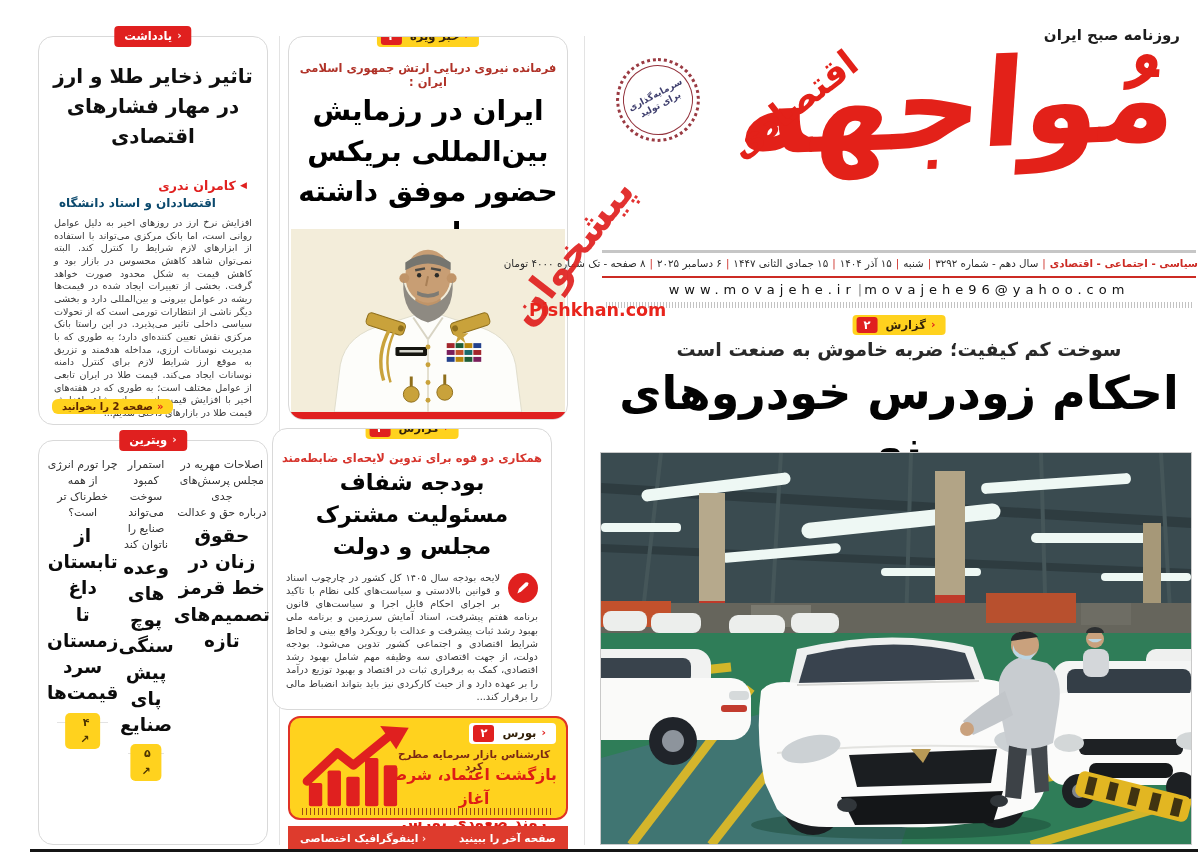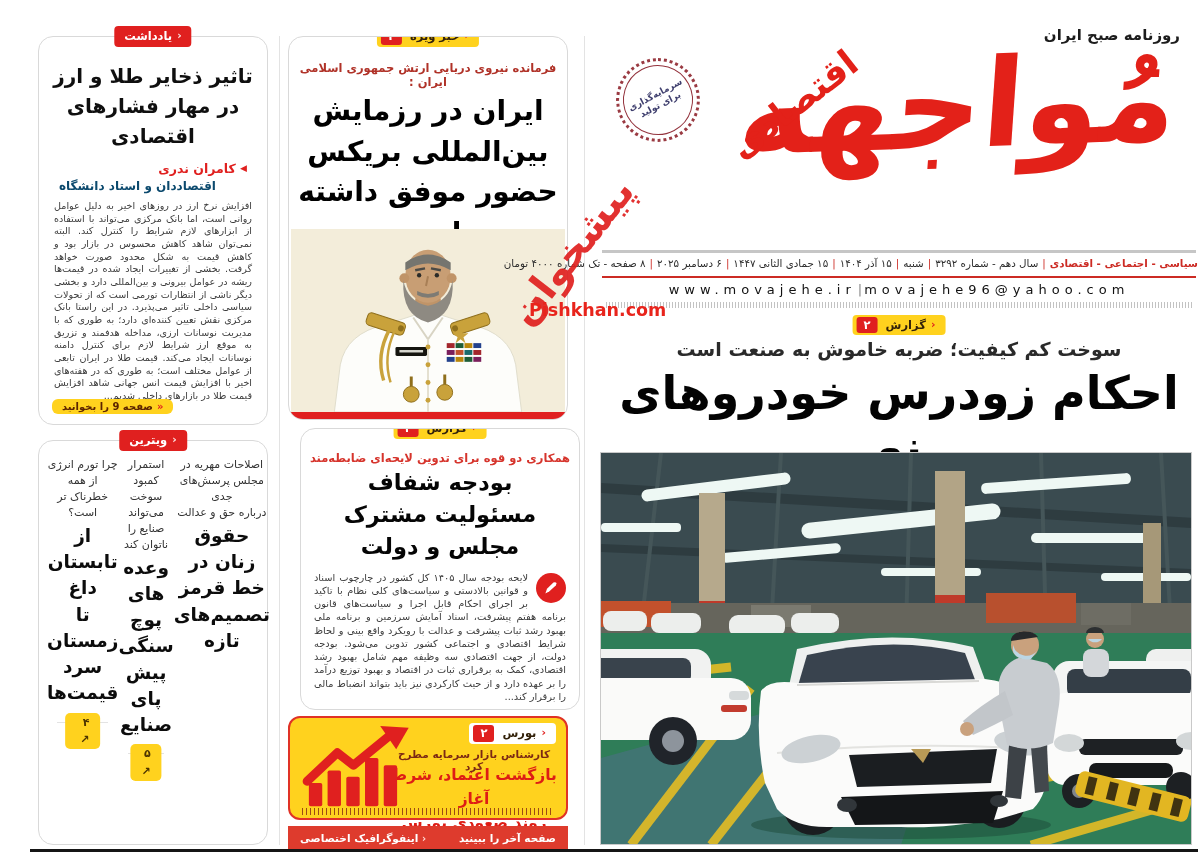--- a/index.html
+++ b/index.html
@@ -39,21 +39,21 @@
   .tag-row .line { position:absolute; left:10px; right:10px; top:9px; height:1px; background:#e3e3e3; }
   .page-tag {
     position:absolute; left:50%; top:0; transform:translateX(-50%);
     background:#ffd21e; border-radius:5px; padding:1px 11px;
     font-size:11px; font-weight:bold; color:#4d3400; direction:rtl; line-height:1.55;
   }
 
   
   .note-headline { margin-top:24px; text-align:center; font-size:20px; font-weight:800;
     line-height:1.5; color:#0f0f0f; }
-  .note-author { margin-top:8px; padding:0 20px; text-align:right; direction:rtl;
+  .note-author { margin-top:25px; padding:0 20px; text-align:right; direction:rtl;
     color:#e0201f; font-weight:bold; font-size:12.5px; line-height:1.6; }
   .note-author .mk { font-size:9px; vertical-align:2px; }
   .note-author-title { padding:0 20px; text-align:left; direction:rtl; color:#0c4a6e;
     font-weight:bold; font-size:12px; }
   .note-body { margin-top:7px; padding:0 15px; direction:rtl; text-align:justify;
     font-size:9.6px; line-height:1.32; color:#3a3a3a; }
   .read-btn {
     position:absolute; left:13px; bottom:10px; background:#ffd21e; border-radius:6px;
     padding:2px 10px; font-size:10px; font-weight:bold; color:#5c2400;
     direction:rtl; display:inline-flex; gap:4px; align-items:center;
@@ -166,21 +166,21 @@
   <div class="note-headline preline rtl">تاثیر ذخایر طلا و ارز
 در مهار فشارهای اقتصادی</div>
   <div class="note-author">
     <span class="mk">◀</span>
     <span>کامران ندری</span>
   </div>
   <div class="note-author-title">اقتصاددان و استاد دانشگاه</div>
   <div class="note-body">افزایش نرخ ارز در روزهای اخیر به دلیل عوامل روانی است، اما بانک مرکزی می‌تواند با استفاده از ابزارهای لازم شرایط را کنترل کند. البته نمی‌توان شاهد کاهش محسوس در بازار بود و کاهش قیمت به شکل محدود صورت خواهد گرفت. بخشی از تغییرات ایجاد شده در قیمت‌ها ریشه در عوامل بیرونی و بین‌المللی دارد و بخشی دیگر ناشی از انتظارات تورمی است که از تحولات سیاسی داخلی تاثیر می‌پذیرد. در این راستا بانک مرکزی نقش تعیین کننده‌ای دارد؛ به طوری که با مدیریت نوسانات ارزی، مداخله هدفمند و تزریق به موقع ارز شرایط لازم برای کنترل دامنه نوسانات ایجاد می‌کند. قیمت طلا در ایران تابعی از عوامل مختلف است؛ به طوری که در هفته‌های اخیر با افزایش قیمت انس جهانی شاهد افزایش قیمت طلا در بازارهای داخلی شدیم...</div>
   <div class="read-btn">
     <span class="mk">«</span>
-    <span>صفحه 9 را بخوانید</span>
+    <span>صفحه 2 را بخوانید</span>
   </div>
 </div>
 
 <div class="card" style="left:38px; top:440px; width:230px; height:405px;">
   <div class="pill-badge badge-red">
     <span class="badge-mark">‹</span>
     <span>ویترین</span>
   </div>
   <div class="vitrine-inner">
     <div>
@@ -270,21 +270,21 @@
         <circle cx="139" cy="156" r="2.5" fill="#c9a23b"></circle>
         <circle cx="139" cy="174" r="2.5" fill="#c9a23b"></circle>
       <path d="M122 150 L122 160 M156 148 L156 158" stroke="#8f6f1c" stroke-width="3" fill="none"></path>
       <circle cx="122" cy="168" r="8" fill="#c9a23b" stroke="#8f6f1c"></circle>
       <circle cx="156" cy="166" r="8" fill="#c9a23b" stroke="#8f6f1c"></circle>
     </svg>
   </div>
   <div class="sp-redbar"></div>
 </div>
 
-<div class="card" style="left:300px; top:428px; width:280px; height:282px; overflow:hidden;">
+<div class="card" style="left:272px; top:428px; width:280px; height:282px; overflow:hidden;">
   <div class="pill-badge badge-yellow">
     <span class="badge-mark">‹</span>
     <span>گزارش</span>
     <span class="badge-num">۳</span>
   </div>
   <div class="rp-kicker">همکاری دو قوه برای تدوین لایحه‌ای ضابطه‌مند</div>
   <div class="rp-headline preline">بودجه شفاف
 مسئولیت مشترک
 مجلس و دولت</div>
   <div class="rp-body">

